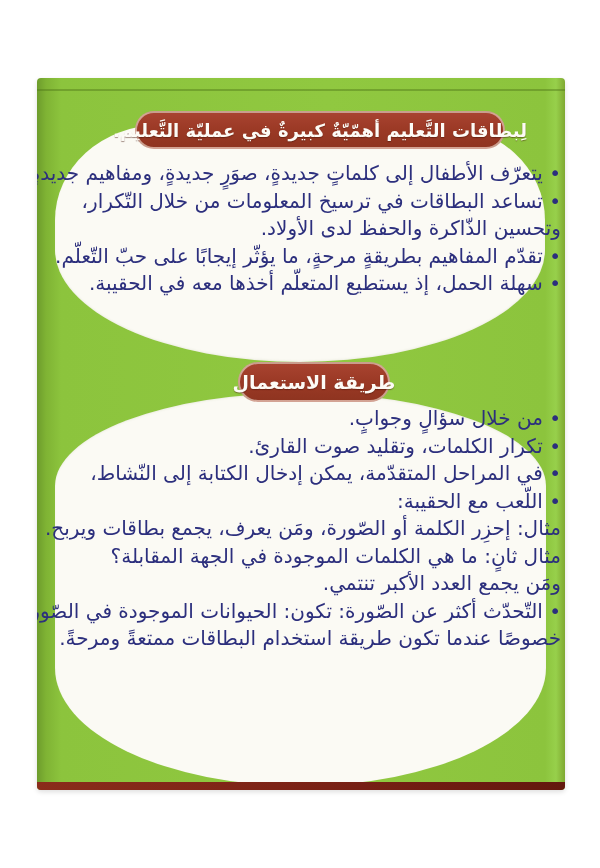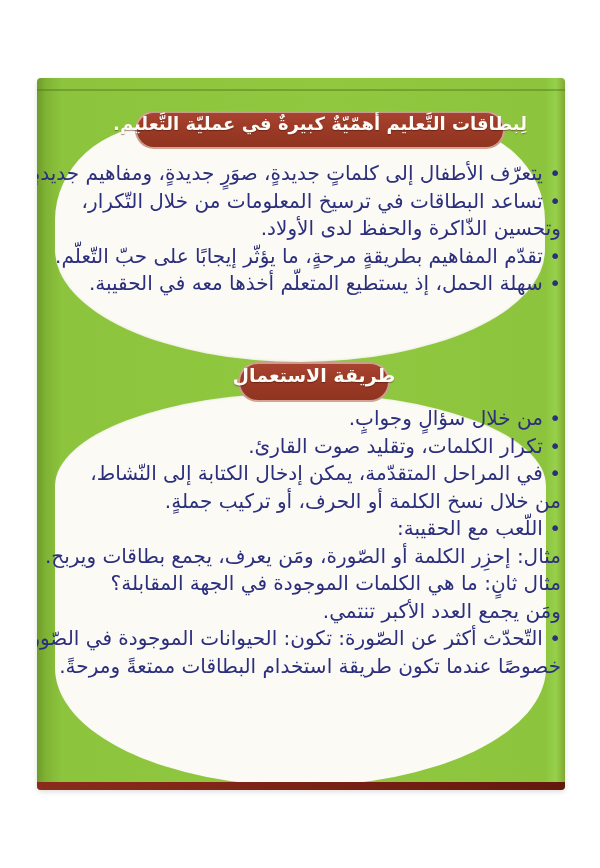--- a/index.html
+++ b/index.html
@@ -64,21 +64,21 @@
   
   .badge {
     position: absolute;
     box-sizing: border-box;
     background: linear-gradient(180deg, #a84330 0%, #9c3a26 45%, #8f3420 100%);
     border: 2px solid rgba(248,244,232,0.55);
     border-radius: 20px;
     color: #fdfbf6;
     font-weight: bold;
     display: flex;
-    align-items: flex-start;
+    align-items: center;
     justify-content: center;
     direction: rtl;
     text-shadow: 0 1px 1px rgba(60,15,5,0.45);
     white-space: nowrap;
   }
   .badge1 {
     left: 98px; top: 33px;
     width: 370px; height: 38px;
     font-size: 18px;
   }
@@ -125,21 +125,20 @@
     </div>
 
     <div class="blob blob2"></div>
     <div class="badge badge2">
       <span>طريقة الاستعمال</span>
     </div>
     <div class="lines lines2">
       <div class="line">• من خلال سؤالٍ وجوابٍ.</div>
       <div class="line">• تكرار الكلمات، وتقليد صوت القارئ.</div>
       <div class="line">• في المراحل المتقدّمة، يمكن إدخال الكتابة إلى النّشاط،</div>
-      <div class="line">من خلال نسخ الكلمة أو الحرف، أو تركيب جملةٍ.</div>
       <div class="line">• اللّعب مع الحقيبة:</div>
       <div class="line">مثال: إحزِر الكلمة أو الصّورة، ومَن يعرف، يجمع بطاقات ويربح.</div>
       <div class="line">مثال ثانٍ: ما هي الكلمات الموجودة في الجهة المقابلة؟</div>
       <div class="line">ومَن يجمع العدد الأكبر تنتمي.</div>
       <div class="line">• التّحدّث أكثر عن الصّورة: تكون: الحيوانات الموجودة في الصّورة.</div>
       <div class="line">خصوصًا عندما تكون طريقة استخدام البطاقات ممتعةً ومرحةً.</div>
     </div>
 
     <div class="bottom-edge"></div>
   </div>

